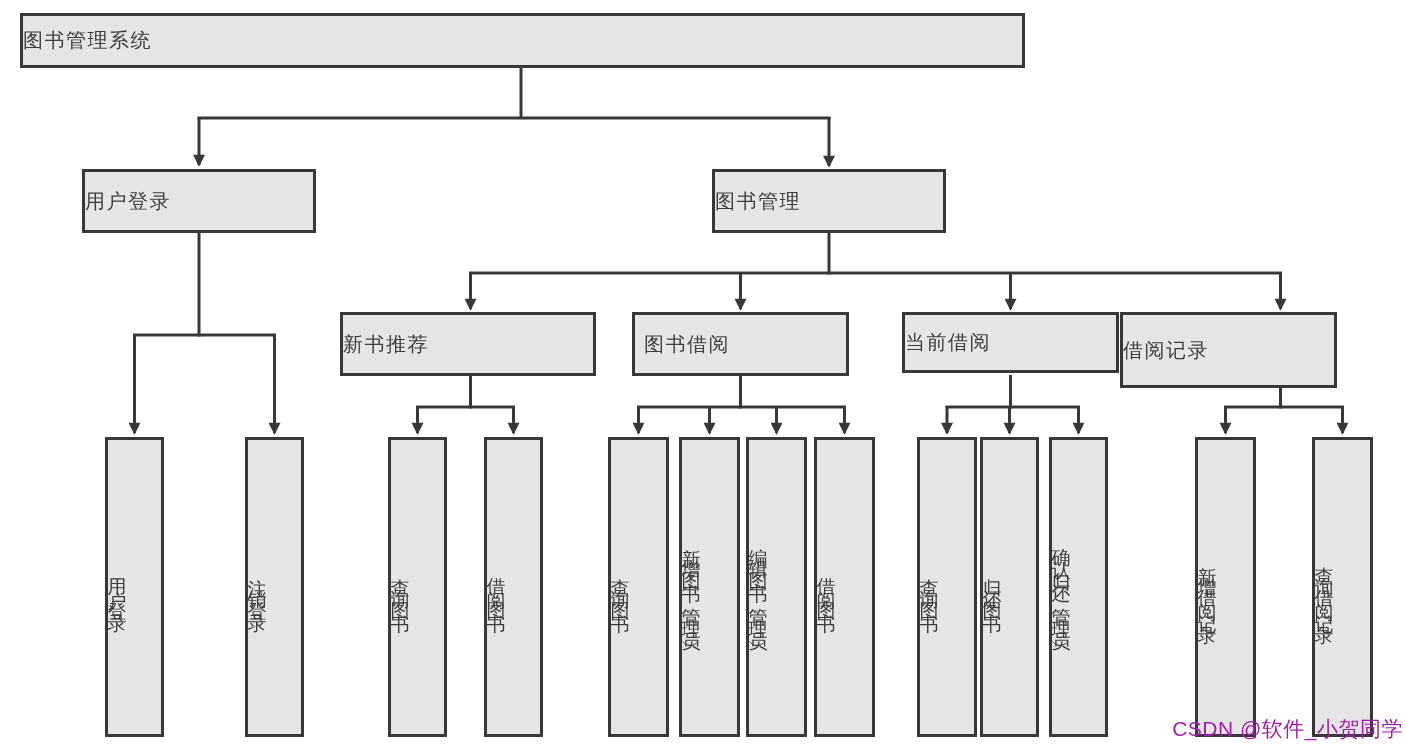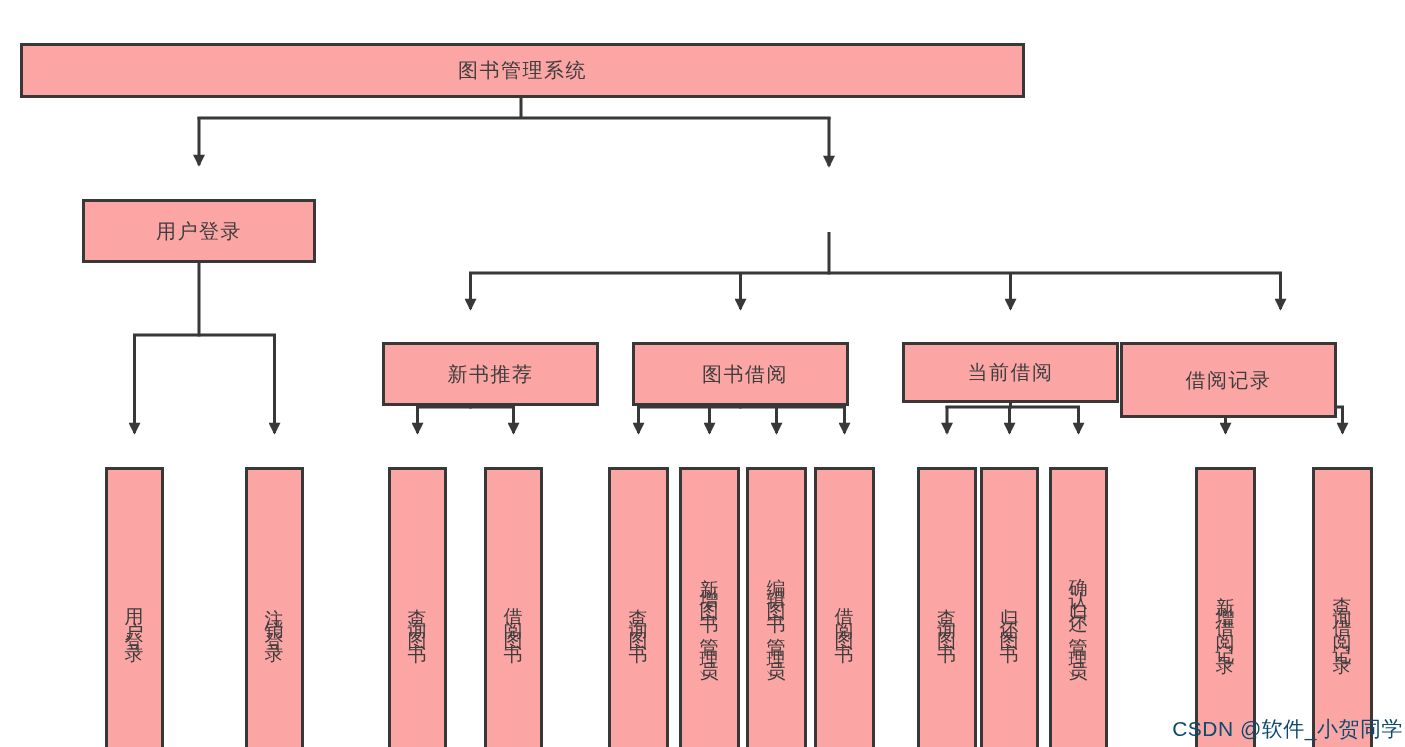--- a/index.html
+++ b/index.html
@@ -8,41 +8,39 @@
     width:1405px;height:747px;
     background:#ffffff;
     font-family:"Liberation Sans","DejaVu Sans",sans-serif;
     overflow:hidden;
   }
   #wires{position:absolute;left:0;top:0;width:1405px;height:747px;}
   .box{
     position:absolute;
     box-sizing:border-box;
     border:3px solid #383838;
-    background:#fca5a5;
+    background:#e5e5e5;
     display:flex;
     align-items:center;
-    justify-content:center;
     color:#3d3d3d;
-    margin-top:30px;
   }
   .hlabel{font-size:20px;letter-spacing:1.5px;white-space:nowrap;}
   .vbox .vlabel{
     writing-mode:vertical-lr;
     text-orientation:mixed;
     font-size:19px;
     letter-spacing:12px;
     line-height:1;
     white-space:nowrap;
   }
   #watermark{
     position:absolute;
     right:2px;bottom:4px;
     font-size:21px;
-    color:#0c4a6e;
+    color:#a21caf;
     letter-spacing:0.5px;
     white-space:nowrap;
     text-align:right;
   }
 </style>
 </head>
 <body>
 
 <div id="canvas">
 
@@ -94,22 +92,25 @@
     <line x1="1342.5" y1="406" x2="1342.5" y2="433" marker-end="url(#arr)"></line>
   </svg>
 
   <div class="box" style="left:20px;top:13px;width:1005px;height:55px;">
     <span class="hlabel">图书管理系统</span>
   </div>
 
   <div class="box" style="left:82px;top:169px;width:234px;height:64px;">
     <span class="hlabel">用户登录</span>
   </div>
+  <div class="box" style="left:712px;top:169px;width:234px;height:64px;">
+    <span class="hlabel">图书管理</span>
+  </div>
 
-  <div class="box" style="left:382px;top:312px;width:217px;height:64px;">
+  <div class="box" style="left:340px;top:312px;width:256px;height:64px;">
     <span class="hlabel">新书推荐</span>
   </div>
   <div class="box" style="left:632px;top:312px;width:217px;height:64px;padding-left:9px;">
     <span class="hlabel">图书借阅</span>
   </div>
   <div class="box" style="left:902px;top:312px;width:217px;height:61px;">
     <span class="hlabel">当前借阅</span>
   </div>
   <div class="box" style="left:1120px;top:312px;width:217px;height:76px;">
     <span class="hlabel">借阅记录</span>

